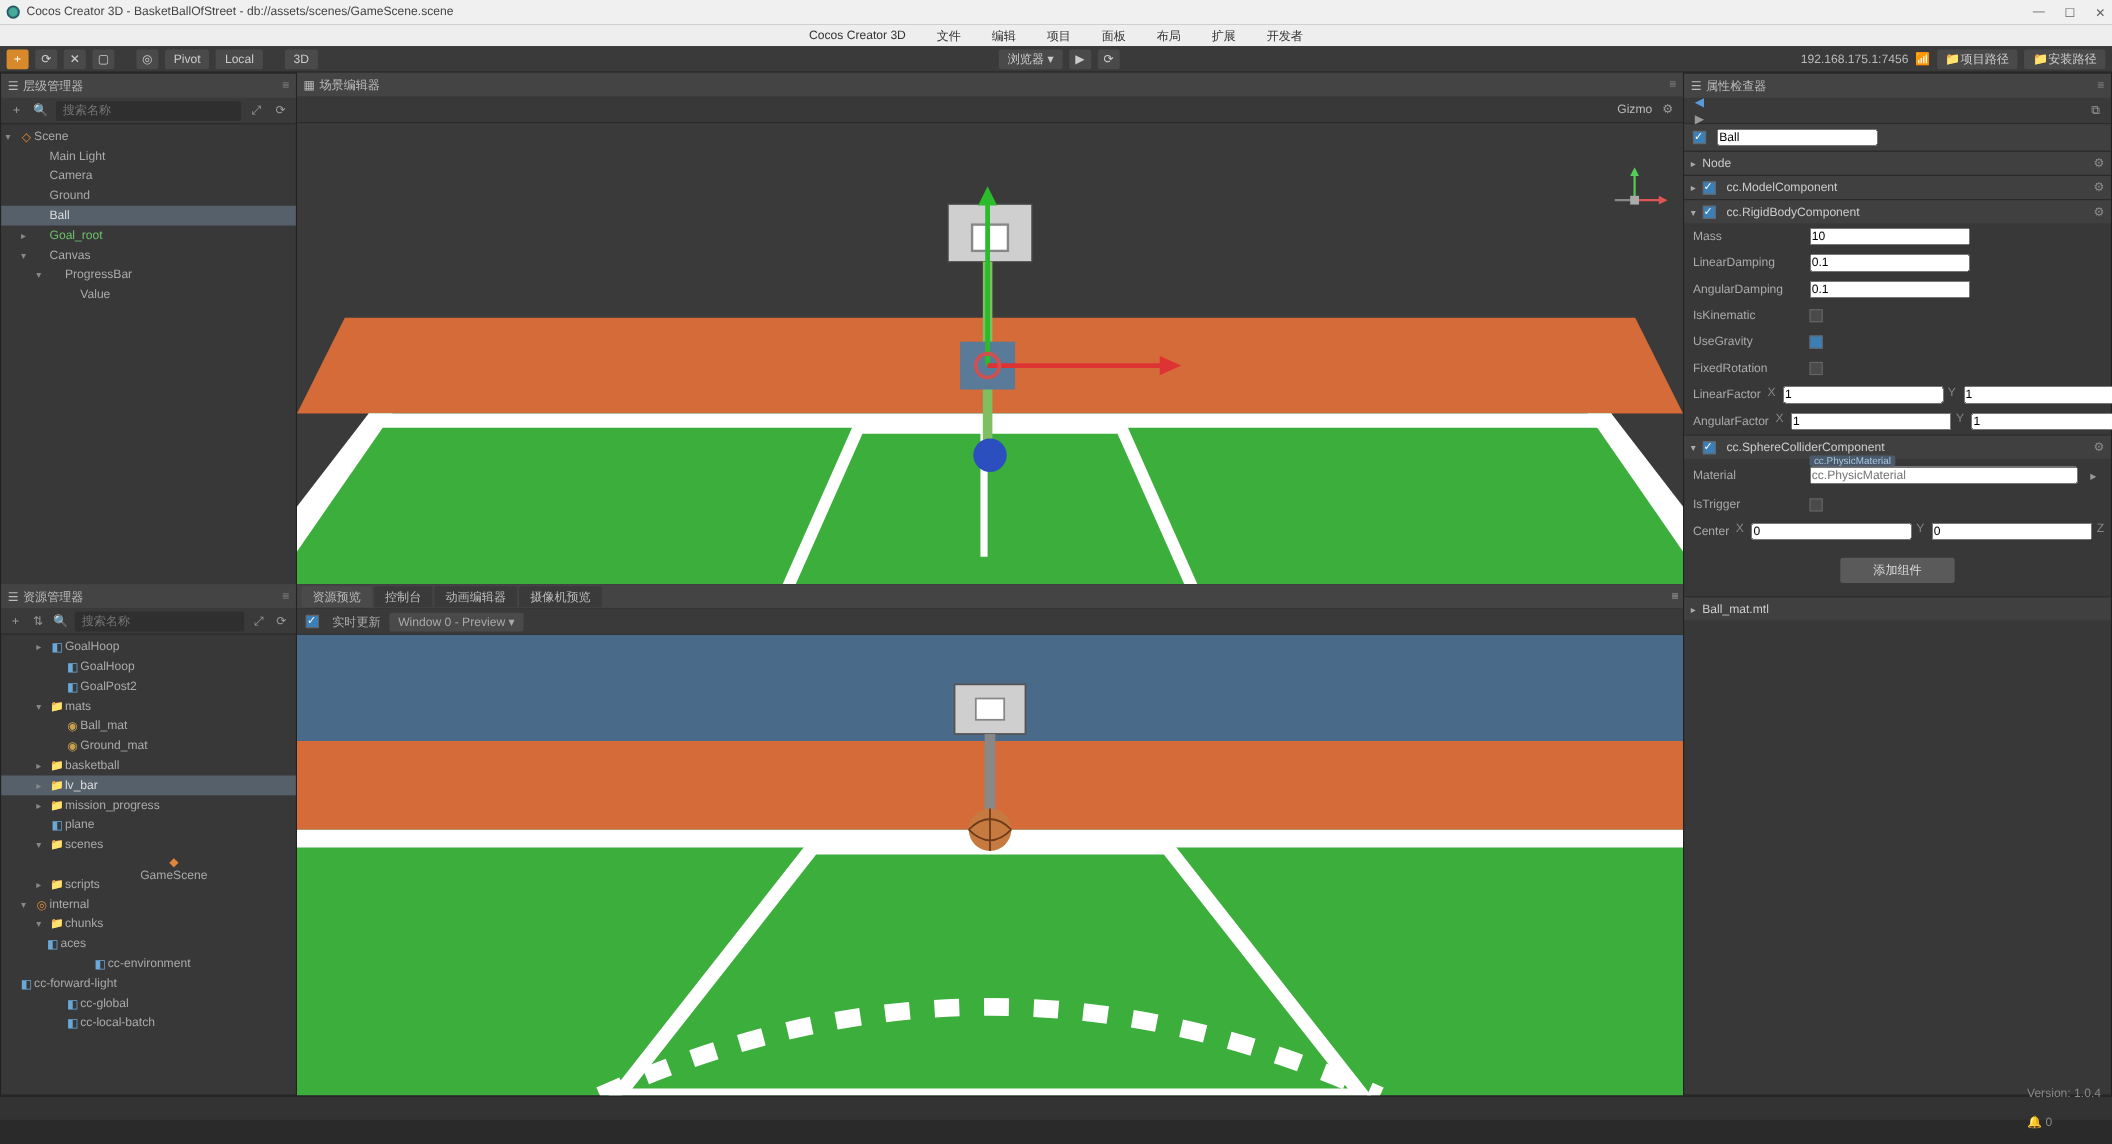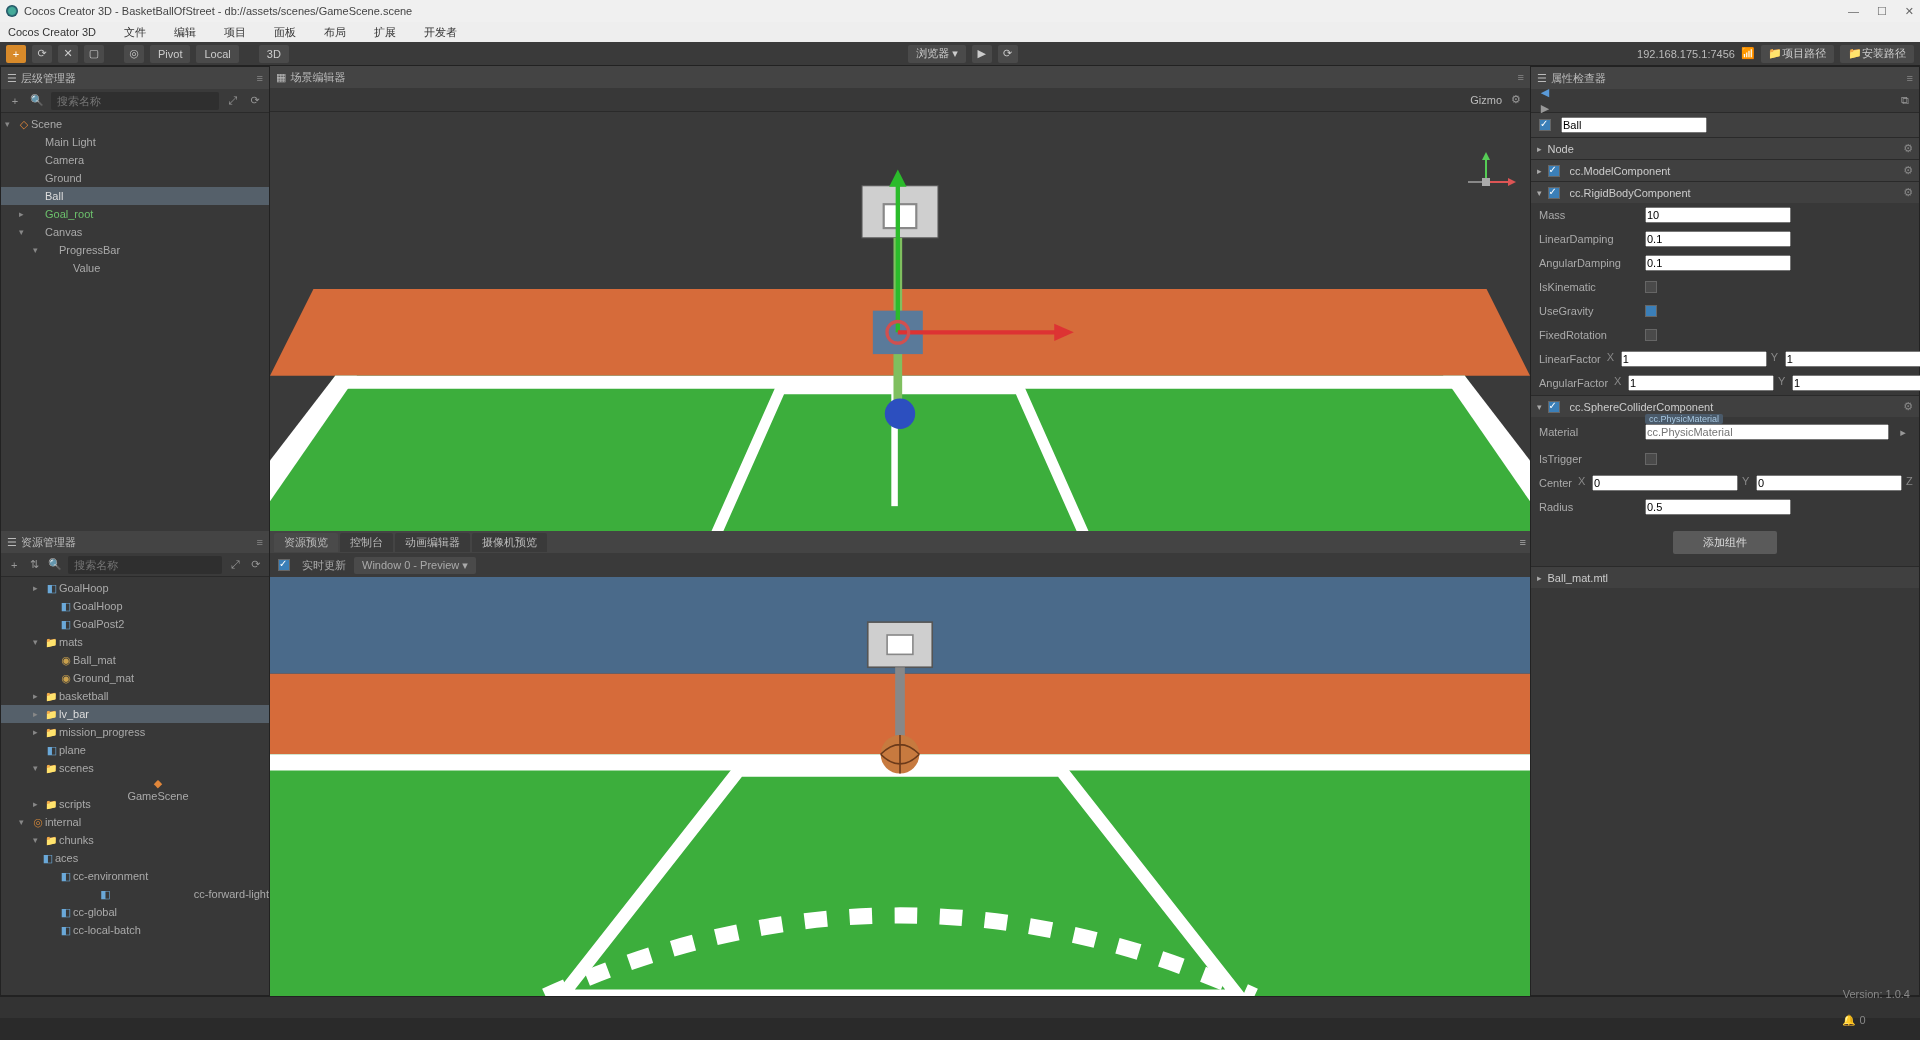--- a/index.html
+++ b/index.html
@@ -1,20 +1,20 @@
 <!DOCTYPE html>
 <html><head>
 <meta charset="utf-8">
 <style>
 * { margin: 0; padding: 0; box-sizing: border-box; font-family: "Microsoft YaHei", Arial, sans-serif; font-size: 11px; }
 body { background: #2a2a2a; color: #aaa; overflow: hidden; width: 1920px; height: 1040px; }
 .titlebar { height: 22px; background: #f0f0f0; color: #444; display: flex; align-items: center; padding: 0 6px; font-size: 11px; }
 .titlebar .logo { width: 12px; height: 12px; background: radial-gradient(circle, #4a9 40%, #256 60%); border-radius: 50%; margin-right: 6px; }
 .titlebar .winbtns { margin-left: auto; display: flex; gap: 18px; color:#666}
-.menubar { height: 20px; background: #eee; color: #333; display: flex; align-items: center; gap: 28px; padding: 0 8px; font-size: 11px; }
+.menubar { height: 20px; background: #eee; color: #333; display: flex; align-items: center; gap: 28px; padding: 0 8px; font-size: 11px; justify-content: center; }
 .toolbar { height: 24px; background: #3a3a3a; display: flex; align-items: center; padding: 0 6px; gap: 6px; border-bottom:1px solid #222;}
 .tbtn { width: 20px; height: 18px; background: #4a4a4a; border-radius: 2px; display:flex; align-items:center; justify-content:center; color:#ccc; cursor:pointer; }
 .tbtn.add{ background:#d88a2a; color:#fff;}
 .tlabel { padding: 0 8px; color: #ccc; background:#4a4a4a; height:18px; display:flex; align-items:center; border-radius:2px;}
 .spacer { flex: 1; }
 .main { display: flex; height: 930px; }
 
 .panel { background: #383838; display: flex; flex-direction: column; border:1px solid #222;}
 .panel-header { height: 22px; background: #444; display: flex; align-items: center; padding: 0 6px; gap: 4px; color:#bbb;}
 .panel-header .opts { margin-left:auto; color:#888; cursor:pointer;}
@@ -259,26 +259,26 @@
         <div class="tree-row" style="padding-left: 32px;">
           <span class="arrow">▾</span>
           <span class="ico folder"></span>
           <span>chunks</span>
         </div>
         <div class="tree-row" style="padding-left: 28px;">
           <span class="arrow"></span>
           <span class="ico prefab"></span>
           <span>aces</span>
         </div>
-        <div class="tree-row" style="padding-left: 46px;">
+        <div class="tree-row" style="padding-left: 46px; margin-left: 25px;">
           <span class="arrow"></span>
           <span class="ico prefab"></span>
           <span>cc-environment</span>
         </div>
-        <div class="tree-row" style=" justify-content: space-between;">
+        <div class="tree-row" style="">
           <span class="arrow"></span>
           <span class="ico prefab"></span>
           <span>cc-forward-light</span>
         </div>
         <div class="tree-row" style="padding-left: 46px;">
           <span class="arrow"></span>
           <span class="ico prefab"></span>
           <span>cc-global</span>
         </div>
         <div class="tree-row" style="padding-left: 46px;">
@@ -470,24 +470,20 @@
     <div class="row">
         <span class="label">Center</span>
       <div class="xyz">
           <span class="lab">X</span>
           <input value="0" style="">
       <span class="lab">Y</span>
           <input value="0" style="">
       <span class="lab">Z</span>
         </div>
     </div>
-    <div class="row">
-        <span class="label">Radius</span>
-        <input value="0.5" style="">
-      </div>
 
     <button class="addcomp">添加组件</button>
 
     <div class="comp-hdr">
       <span class="arrow">▸</span>
         <span>Ball_mat.mtl</span>
     </div>
   </div>
 </div>
 

